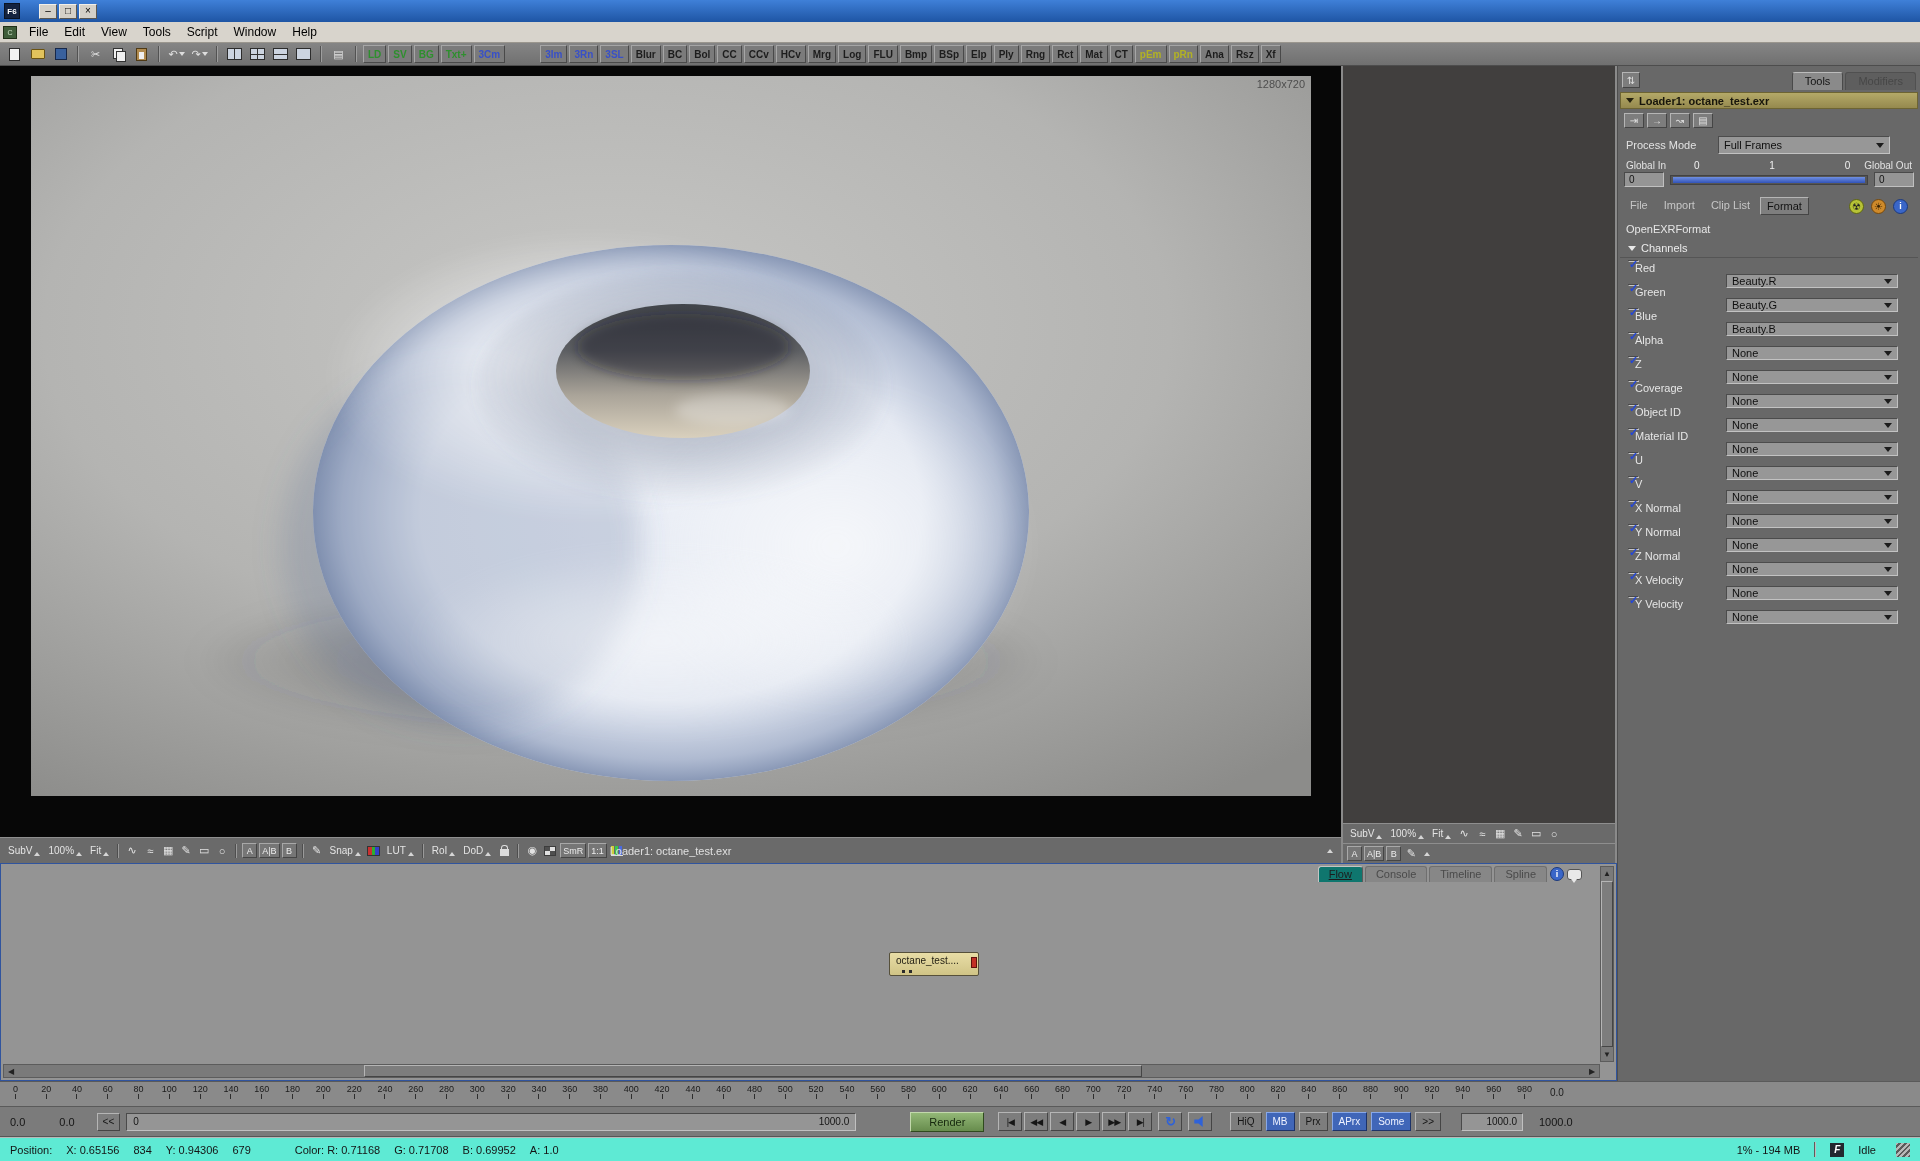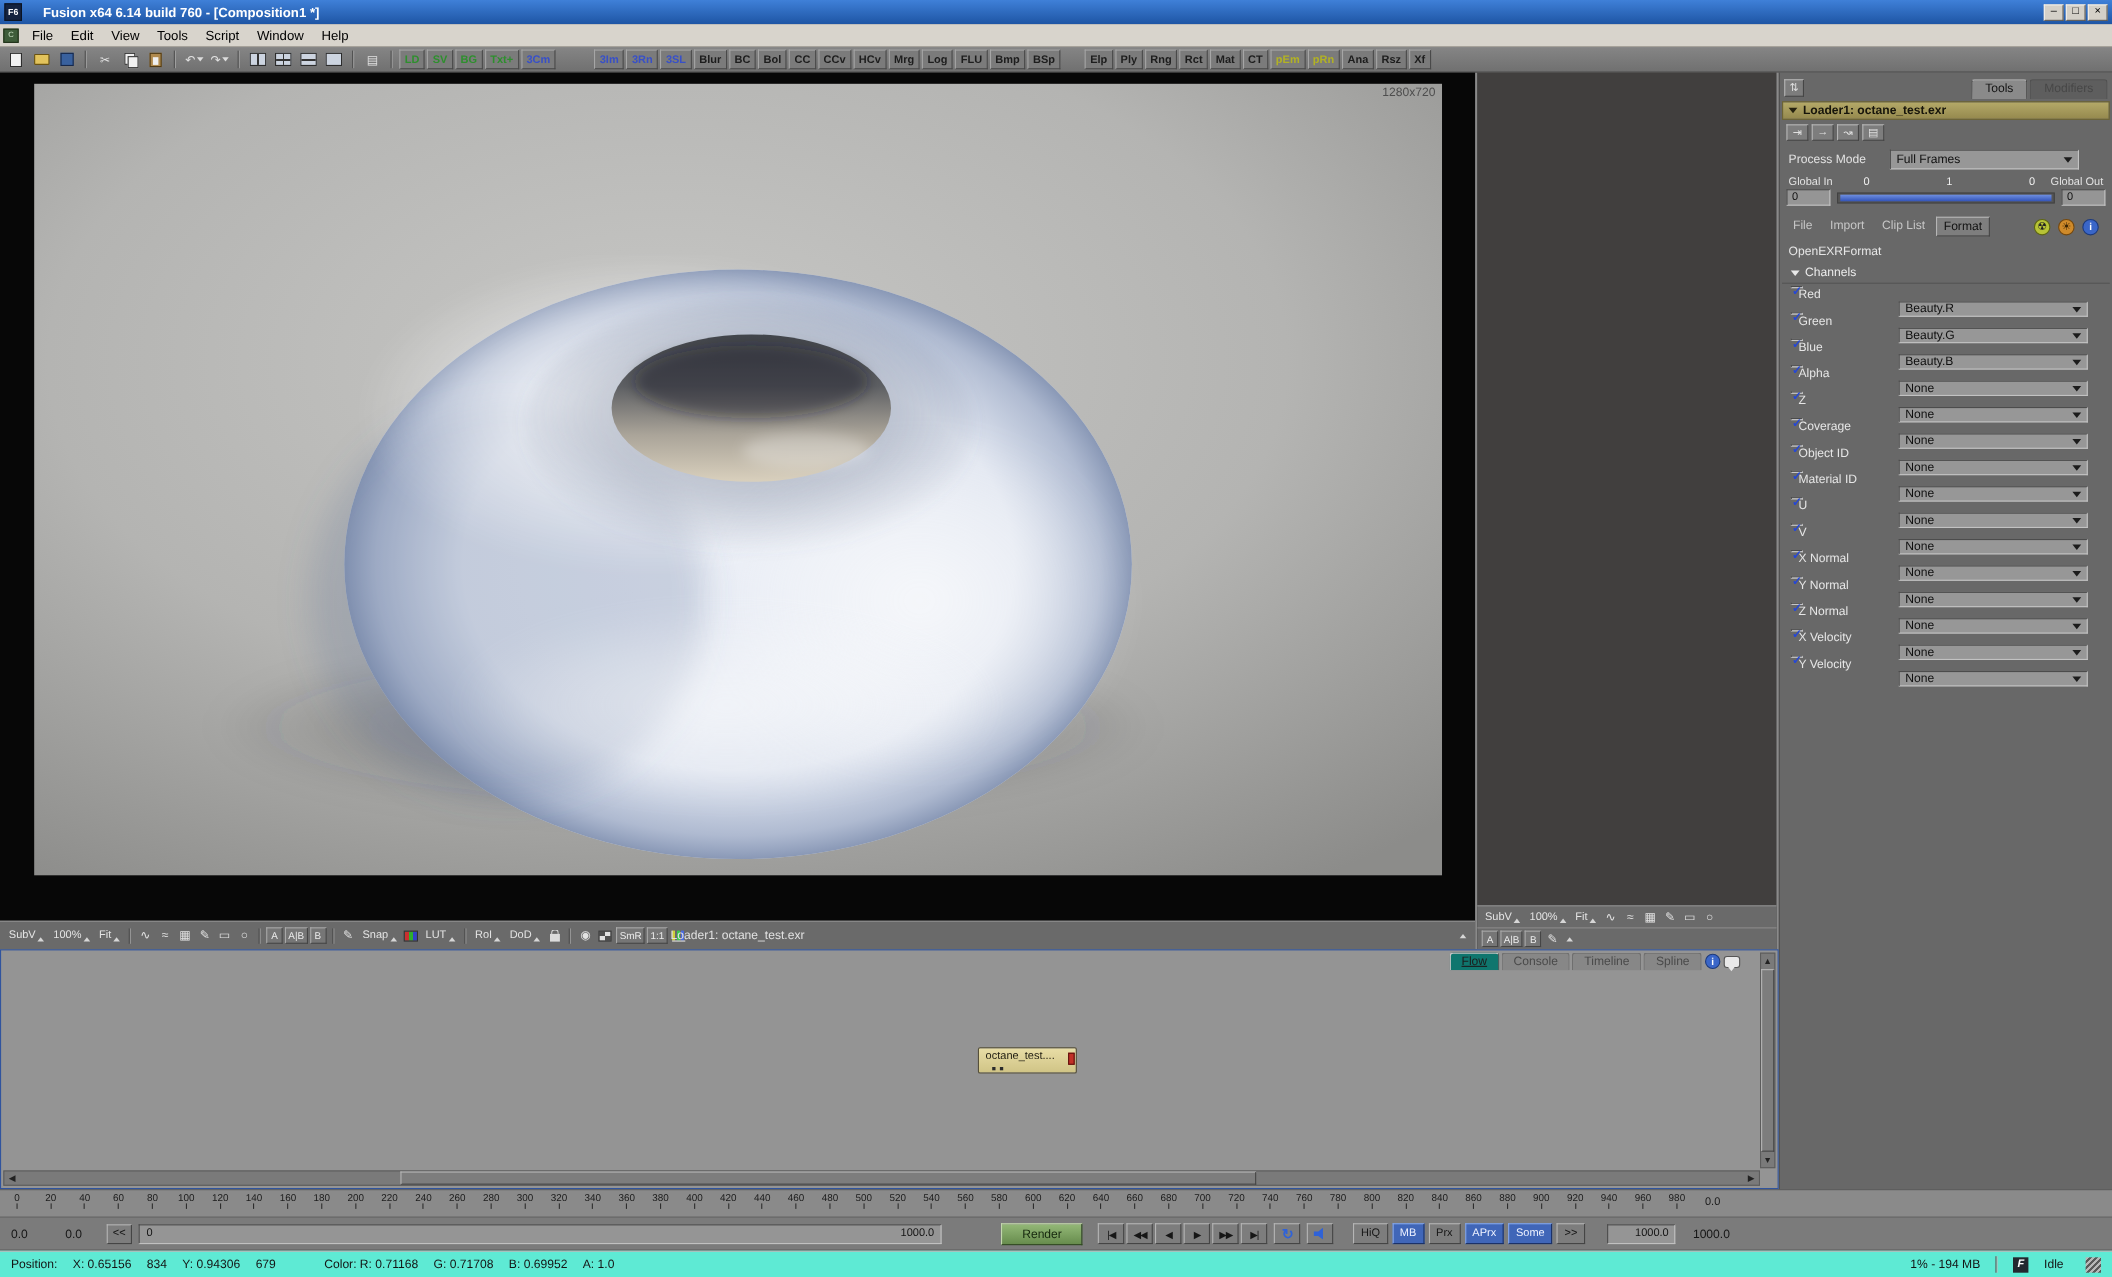--- a/index.html
+++ b/index.html
@@ -159,21 +159,20 @@
 </style>
 </head>
 <body>
 
 <div class="app">
 
   <div class="titlebar">
     <div class="app-icon">
         <span>F6</span>
       </div>
-    <div class="wtitle">Fusion x64 6.14 build 760 - [Composition1 *]</div>
     <div class="win-btns">
       <div class="win-btn">–</div>
       <div class="win-btn">□</div>
       <div class="win-btn">×</div>
     </div>
   </div>
 
   <div class="menubar">
     <div class="child-icon">C</div>
     <div class="menu-items">
@@ -249,21 +248,21 @@
         <div class="tool-btn" style="color: rgb(29, 29, 29);">BC</div>
         <div class="tool-btn" style="color: rgb(29, 29, 29);">Bol</div>
         <div class="tool-btn" style="color: rgb(29, 29, 29);">CC</div>
         <div class="tool-btn" style="color: rgb(29, 29, 29);">CCv</div>
         <div class="tool-btn" style="color: rgb(29, 29, 29);">HCv</div>
         <div class="tool-btn" style="color: rgb(29, 29, 29);">Mrg</div>
         <div class="tool-btn" style="color: rgb(29, 29, 29);">Log</div>
         <div class="tool-btn" style="color: rgb(29, 29, 29);">FLU</div>
         <div class="tool-btn" style="color: rgb(29, 29, 29);">Bmp</div>
         <div class="tool-btn" style="color: rgb(29, 29, 29);">BSp</div>
-        <div class="tool-btn" style="color: rgb(29, 29, 29); margin-left: 20px;">Elp</div>
+        <div class="tool-btn" style="color: rgb(29, 29, 29);">Elp</div>
         <div class="tool-btn" style="color: rgb(29, 29, 29);">Ply</div>
         <div class="tool-btn" style="color: rgb(29, 29, 29);">Rng</div>
         <div class="tool-btn" style="color: rgb(29, 29, 29);">Rct</div>
         <div class="tool-btn" style="color: rgb(29, 29, 29);">Mat</div>
         <div class="tool-btn" style="color: rgb(29, 29, 29);">CT</div>
         <div class="tool-btn" style="color: rgb(178, 178, 36);">pEm</div>
         <div class="tool-btn" style="color: rgb(178, 178, 36);">pRn</div>
         <div class="tool-btn" style="color: rgb(29, 29, 29);">Ana</div>
         <div class="tool-btn" style="color: rgb(29, 29, 29);">Rsz</div>
         <div class="tool-btn" style="color: rgb(29, 29, 29);">Xf</div>

